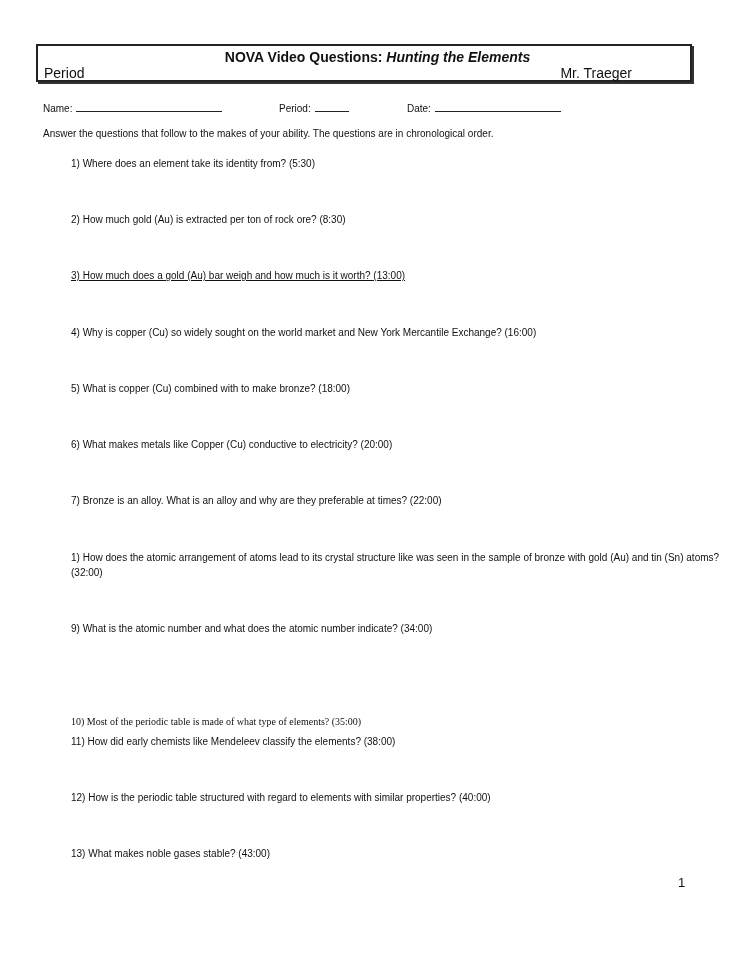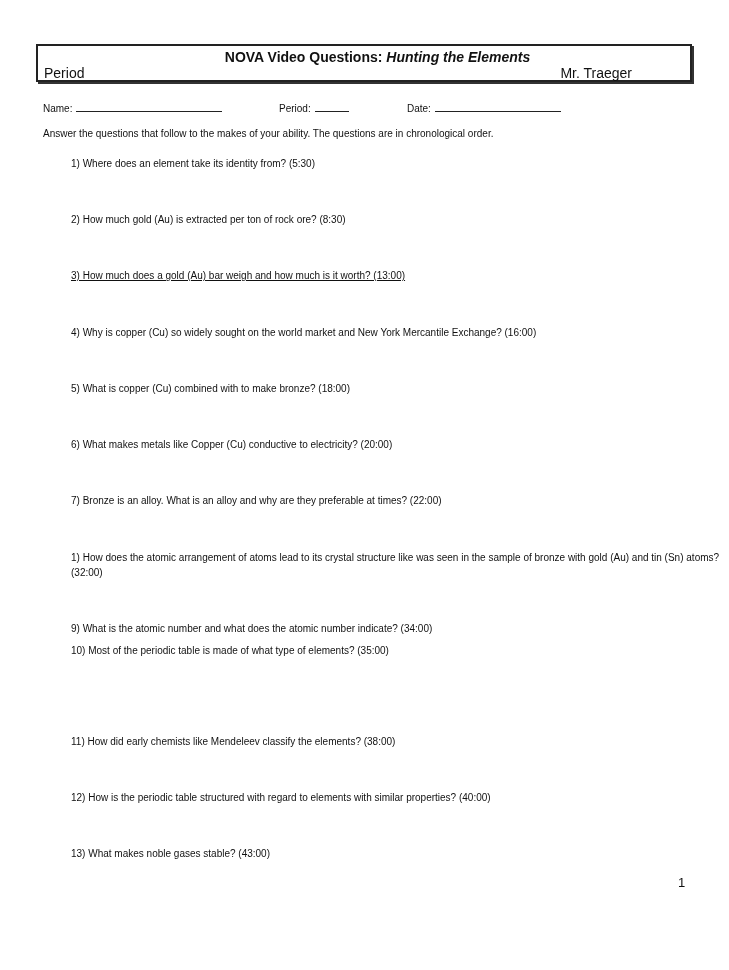--- a/index.html
+++ b/index.html
@@ -42,18 +42,18 @@
 
 <div class="q" style="top:156px;">1) Where does an element take its identity from? (5:30)</div>
 <div class="q" style="top:212px;">2) How much gold (Au) is extracted per ton of rock ore? (8:30)</div>
 <div class="q" style="top:268px;text-decoration:underline;">3) How much does a gold (Au) bar weigh and how much is it worth? (13:00)</div>
 <div class="q" style="top:325px;">4) Why is copper (Cu) so widely sought on the world market and New York Mercantile Exchange? (16:00)</div>
 <div class="q" style="top:381px;">5) What is copper (Cu) combined with to make bronze? (18:00)</div>
 <div class="q" style="top:437px;">6) What makes metals like Copper (Cu) conductive to electricity? (20:00)</div>
 <div class="q" style="top:493px;">7) Bronze is an alloy. What is an alloy and why are they preferable at times? (22:00)</div>
 <div class="q" style="top:550px;">1) How does the atomic arrangement of atoms lead to its crystal structure like was seen in the sample of bronze with gold (Au) and tin (Sn) atoms? (32:00)</div>
 <div class="q" style="top:621px;">9) What is the atomic number and what does the atomic number indicate? (34:00)</div>
-<div class="q" style="top:643px;">10) Most of the periodic table is made of what type of elements? (35:00)</div>
+<div class="q" style="top:714px;font-family:Liberation Serif, serif;">10) Most of the periodic table is made of what type of elements? (35:00)</div>
 <div class="q" style="top:734px;">11) How did early chemists like Mendeleev classify the elements? (38:00)</div>
 <div class="q" style="top:790px;">12) How is the periodic table structured with regard to elements with similar properties? (40:00)</div>
 <div class="q" style="top:846px;">13) What makes noble gases stable? (43:00)</div>
 
 <div class="page-num">1</div>
 
 </body></html>

